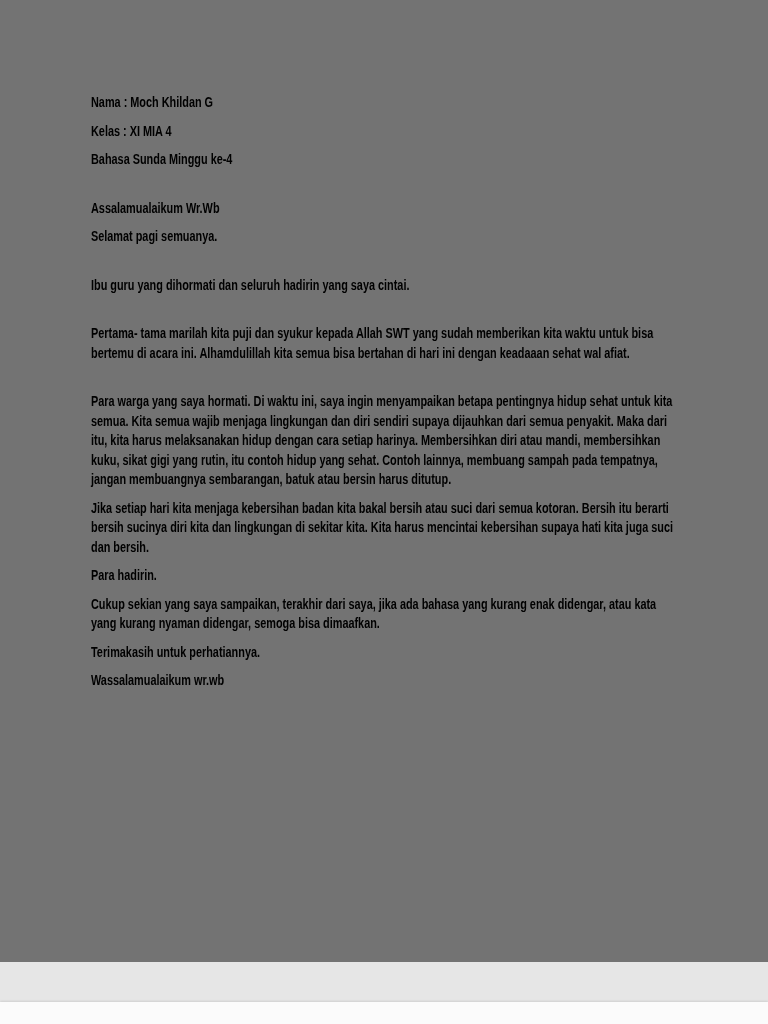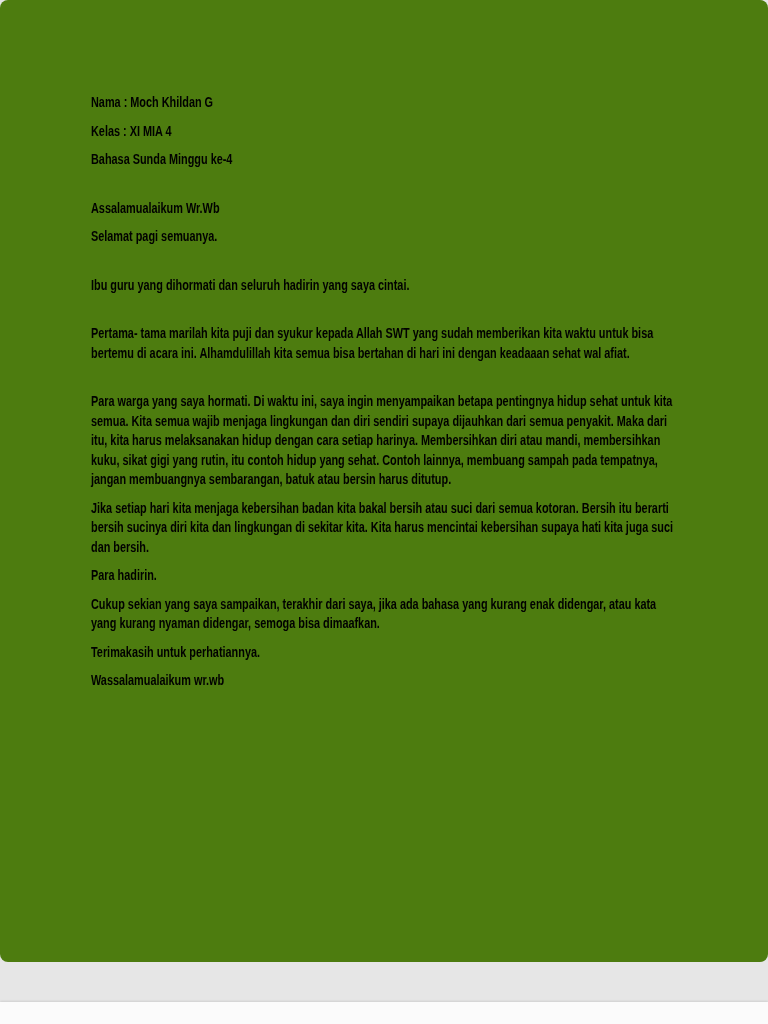--- a/index.html
+++ b/index.html
@@ -17,23 +17,22 @@
     height: 1024px;
     font-family: "Liberation Sans", "DejaVu Sans", sans-serif;
   }
 
   .doc-page {
     position: absolute;
     left: 0;
     top: 0;
     width: 768px;
     height: 962px;
-    background: #4d7c0f;
+    background: #737373;
     overflow: hidden;
-    border-radius: 8px;
   }
 
   .page-gap {
     position: absolute;
     left: 0;
     top: 962px;
     width: 768px;
     height: 40px;
     background: #e6e6e6;
   }

